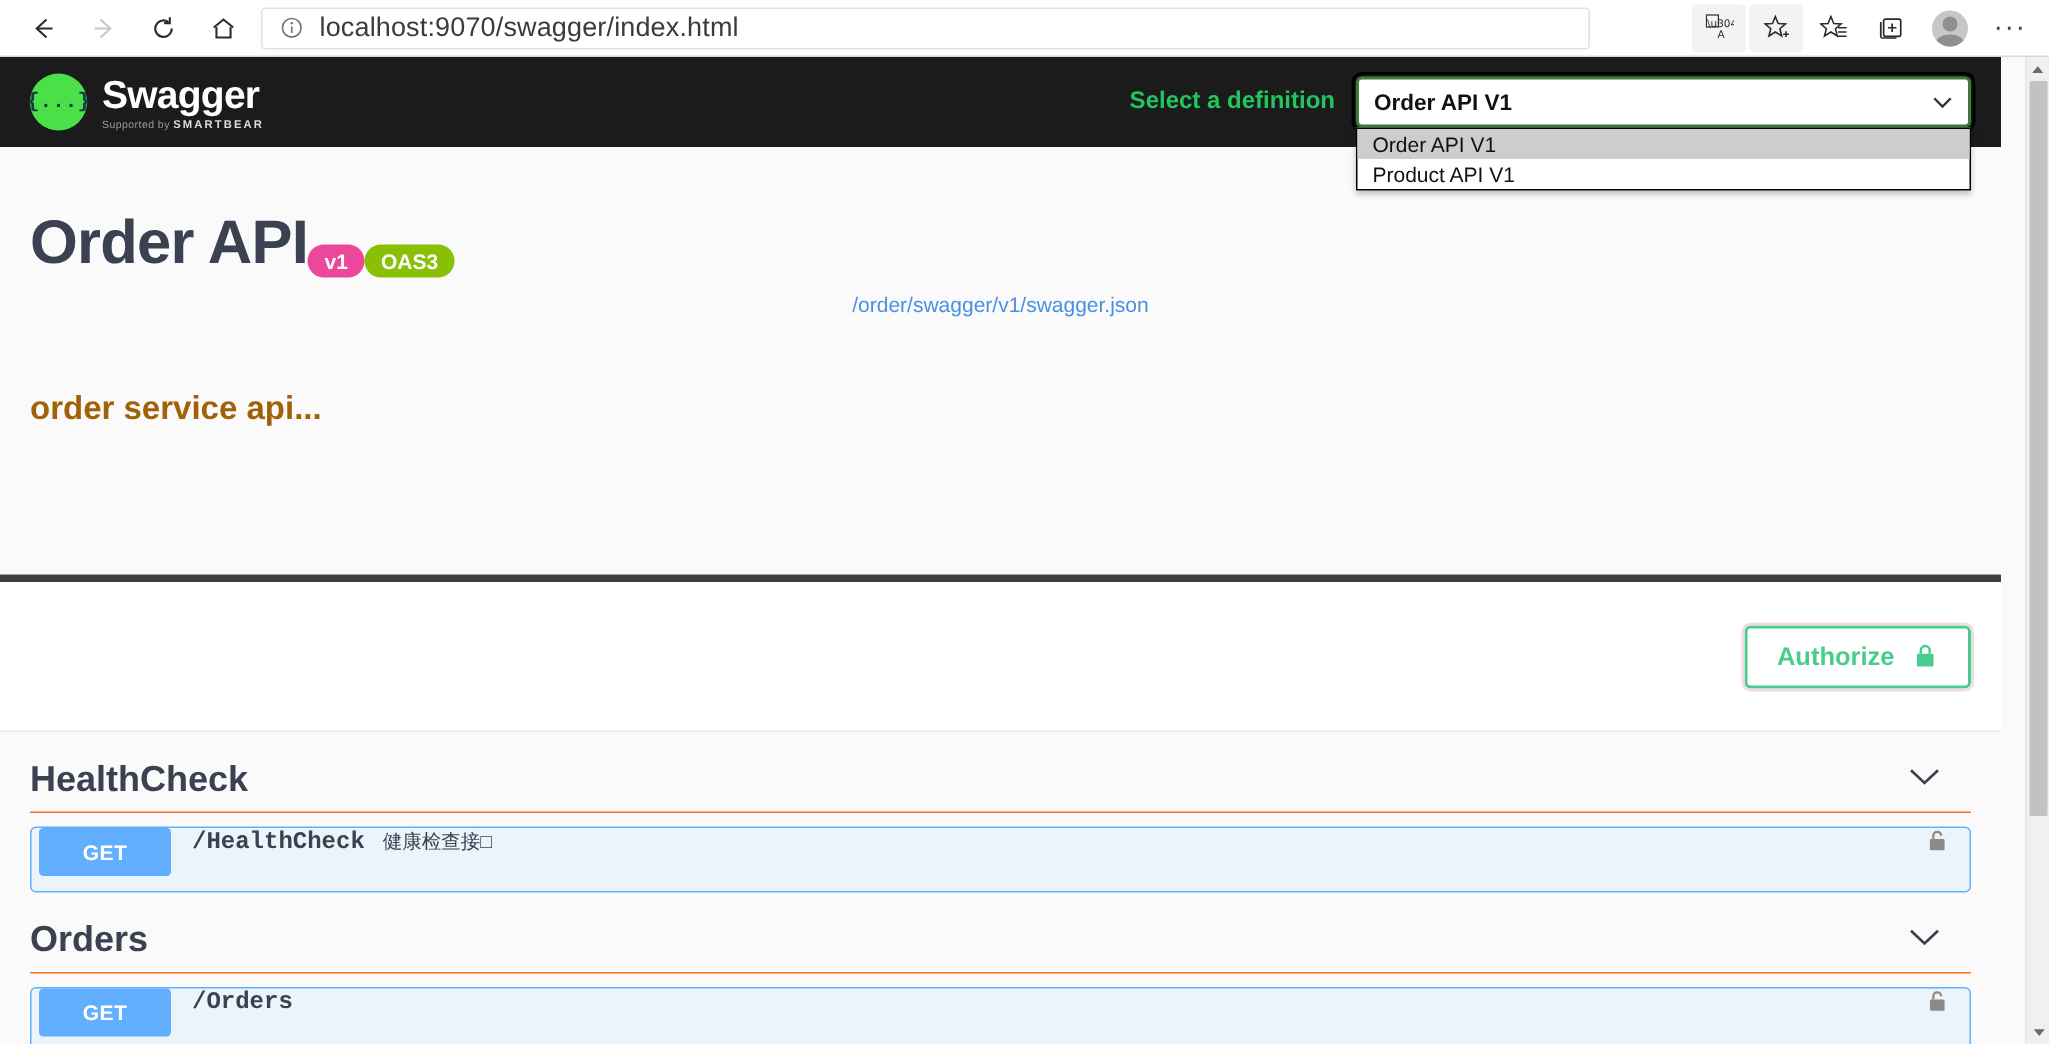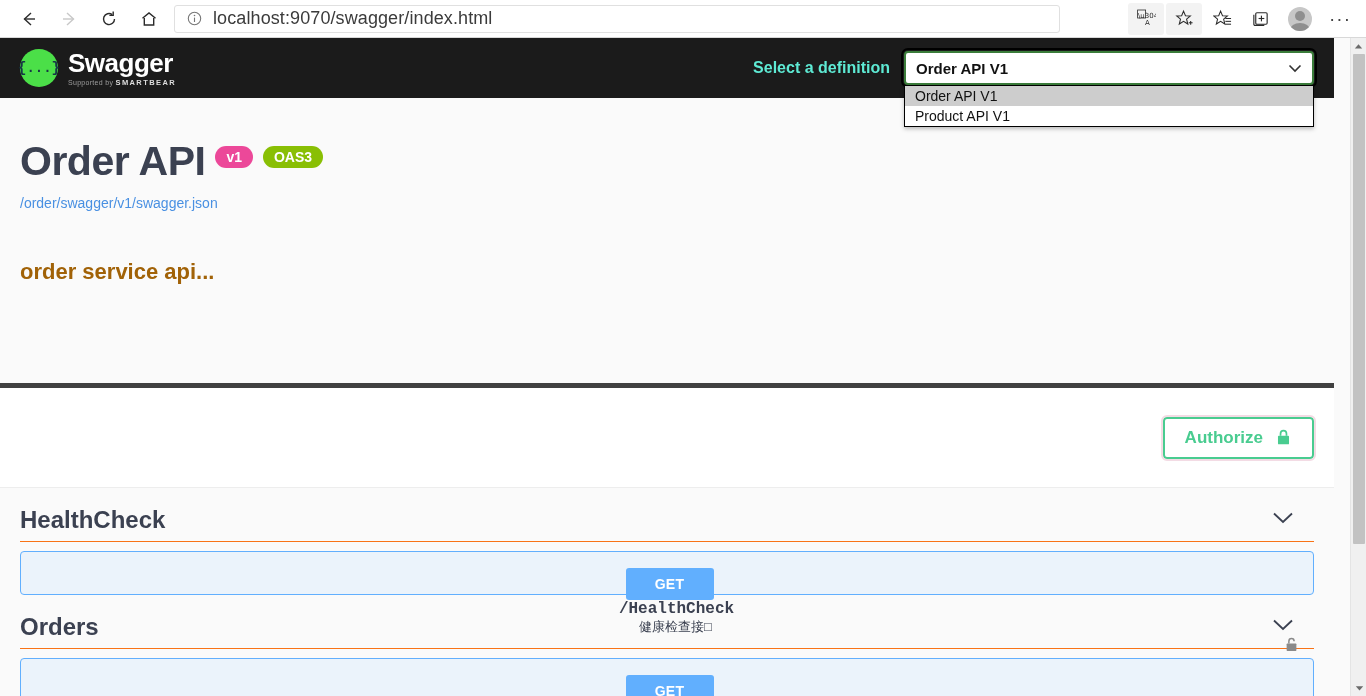--- a/index.html
+++ b/index.html
@@ -88,21 +88,21 @@
   }
   .logo-text { display: flex; flex-direction: column; line-height: 1; }
   .logo-title { color: #fff; font-size: 26px; font-weight: bold; letter-spacing: -0.5px; }
   .logo-sub { color: #9d9d9d; font-size: 7px; margin-top: 3px; letter-spacing: 0.3px; }
   .logo-sub b { color: #ddd; font-size: 7.5px; letter-spacing: 1.4px; font-weight: 700;}
 
   .topbar-right {
     margin-left: auto; display: flex; align-items: center; gap: 14px;
     position: relative;
   }
-  .select-label { color: #5eead4; font-size: 16px; font-weight: bold; }
+  .select-label { color: #22c55e; font-size: 16px; font-weight: bold; }
   .def-select-wrap { position: relative; }
   .def-select {
     width: 410px; height: 34px;
     background: #fff;
     border: 2px solid #3b7d3b;
     outline: 2px solid #000;
     outline-offset: 1px;
     border-radius: 4px;
     display: flex; align-items: center;
     padding: 0 10px;
@@ -127,21 +127,21 @@
   }
   .def-option.selected { background: #cdcdcd; }
 
   
   .info-block {
     background: #fafafa;
     padding: 40px 20px 0 20px;
     width: 1334px; height: 285px;
   }
   .api-title {
-    display: flex; align-items: flex-start; gap: 10px;
+    display: flex; align-items: flex-end; 
   }
   .api-title h2 {
     font-size: 41px; color: #3b4151; font-weight: bold;
     letter-spacing: -0.5px;
   }
   .badge-version {
     background: #ec4899; color: #fff;
     border-radius: 57px;
     font-size: 14px; font-weight: bold;
     padding: 3px 11px;
@@ -152,20 +152,21 @@
     border-radius: 57px;
     font-size: 14px; font-weight: bold;
     padding: 3px 11px;
     margin-top: 8px;
   }
   .api-url {
     display: block;
     color: #4990e2; font-size: 14px;
     text-decoration: none;
     margin-top: 10px;
+    text-align: center;
   }
   .api-desc {
     font-size: 22px; color: #a16207; font-weight: bold;
     margin-top: 48px;
   }
 
   
   .scheme-block {
     background: #fff;
     width: 1334px; height: 105px;
@@ -192,26 +193,25 @@
   .tag-section { margin-top: 18px; }
   .tag-head {
     display: flex; align-items: center;
     border-bottom: 1px solid #f97316;
     padding-bottom: 7px;
   }
   .tag-head h3 { font-size: 24px; color: #3b4151; font-weight: bold; }
   .chev { margin-left: auto; margin-right: 20px; }
 
   .op-row {
-    display: flex; align-items: center;
+    display: flex; align-items: flex-start;
     border-radius: 4px;
     height: 44px;
     margin-top: 9px;
-    padding: 16px 0 0 5px;
-    flex-direction: column;
+    padding: 0 0 0 5px;
   }
   .op-get {
     background: #ebf3fb;
     border: 1px solid #61affe;
   }
   .method {
     width: 88px; height: 32px;
     border-radius: 3px;
     color: #fff; font-size: 14px; font-weight: bold;
     display: flex; align-items: center; justify-content: center;

